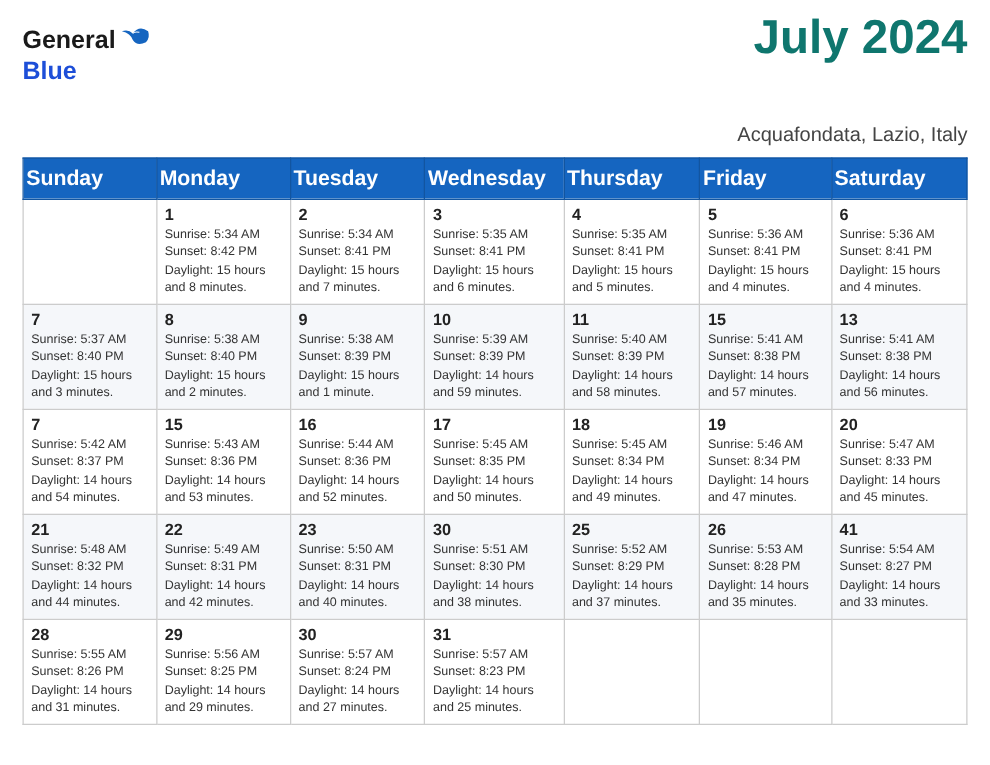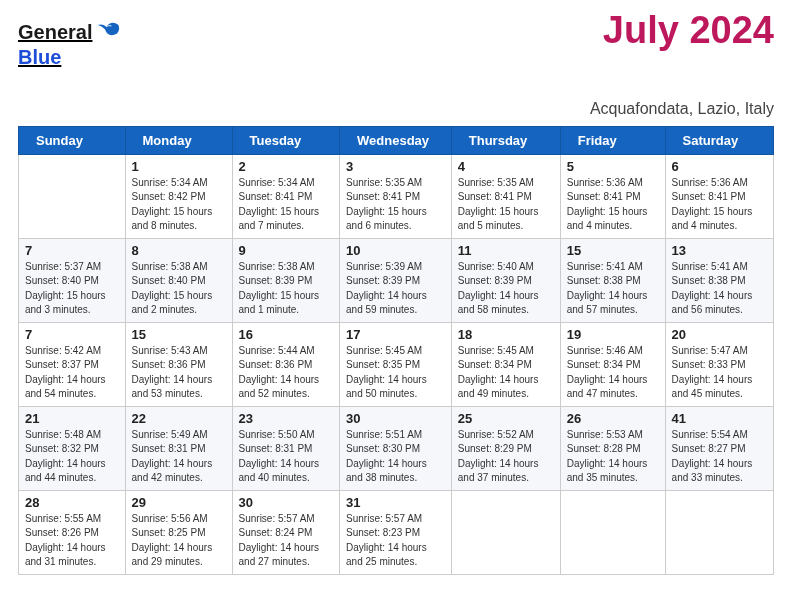--- a/index.html
+++ b/index.html
@@ -19,60 +19,59 @@
     .header {
       display: flex;
       justify-content: space-between;
       align-items: flex-start;
       margin-bottom: 8px;
     }
     .logo {
       display: flex;
       align-items: center;
       margin-top: 8px;
-      text-decoration: underline;
     }
     .logo-text {
       font-size: 20px;
       font-weight: bold;
       line-height: 1.1;
     }
     .logo-general { color: #1a1a1a; }
     .logo-blue { color: #1d4ed8; }
     .logo-bird {
       width: 28px;
       height: 28px;
       margin-left: 2px;
     }
     .title-block {
       text-align: right;
     }
     .month-title {
       font-size: 38px;
       font-weight: bold;
-      color: #be185d;
+      color: #0f766e;
       line-height: 1.1;
     }
     .location {
       font-size: 16px;
       color: #444;
       margin-top: 48px;
     }
     .calendar {
       width: 100%;
       border-collapse: collapse;
       border: 1px solid #bbb;
     }
     .calendar th {
       background: #1565c0;
       color: #fff;
-      font-size: 13px;
+      font-size: 17px;
       font-weight: bold;
       text-align: left;
-      padding: 6px 17px;
+      padding: 6px 2px;
       border: 1px solid #1255a0;
     }
     .calendar td {
       vertical-align: top;
       width: 113px;
       min-height: 80px;
       padding: 4px 6px;
       border: 1px solid #ccc;
       font-size: 10.5px;
       color: #333;

